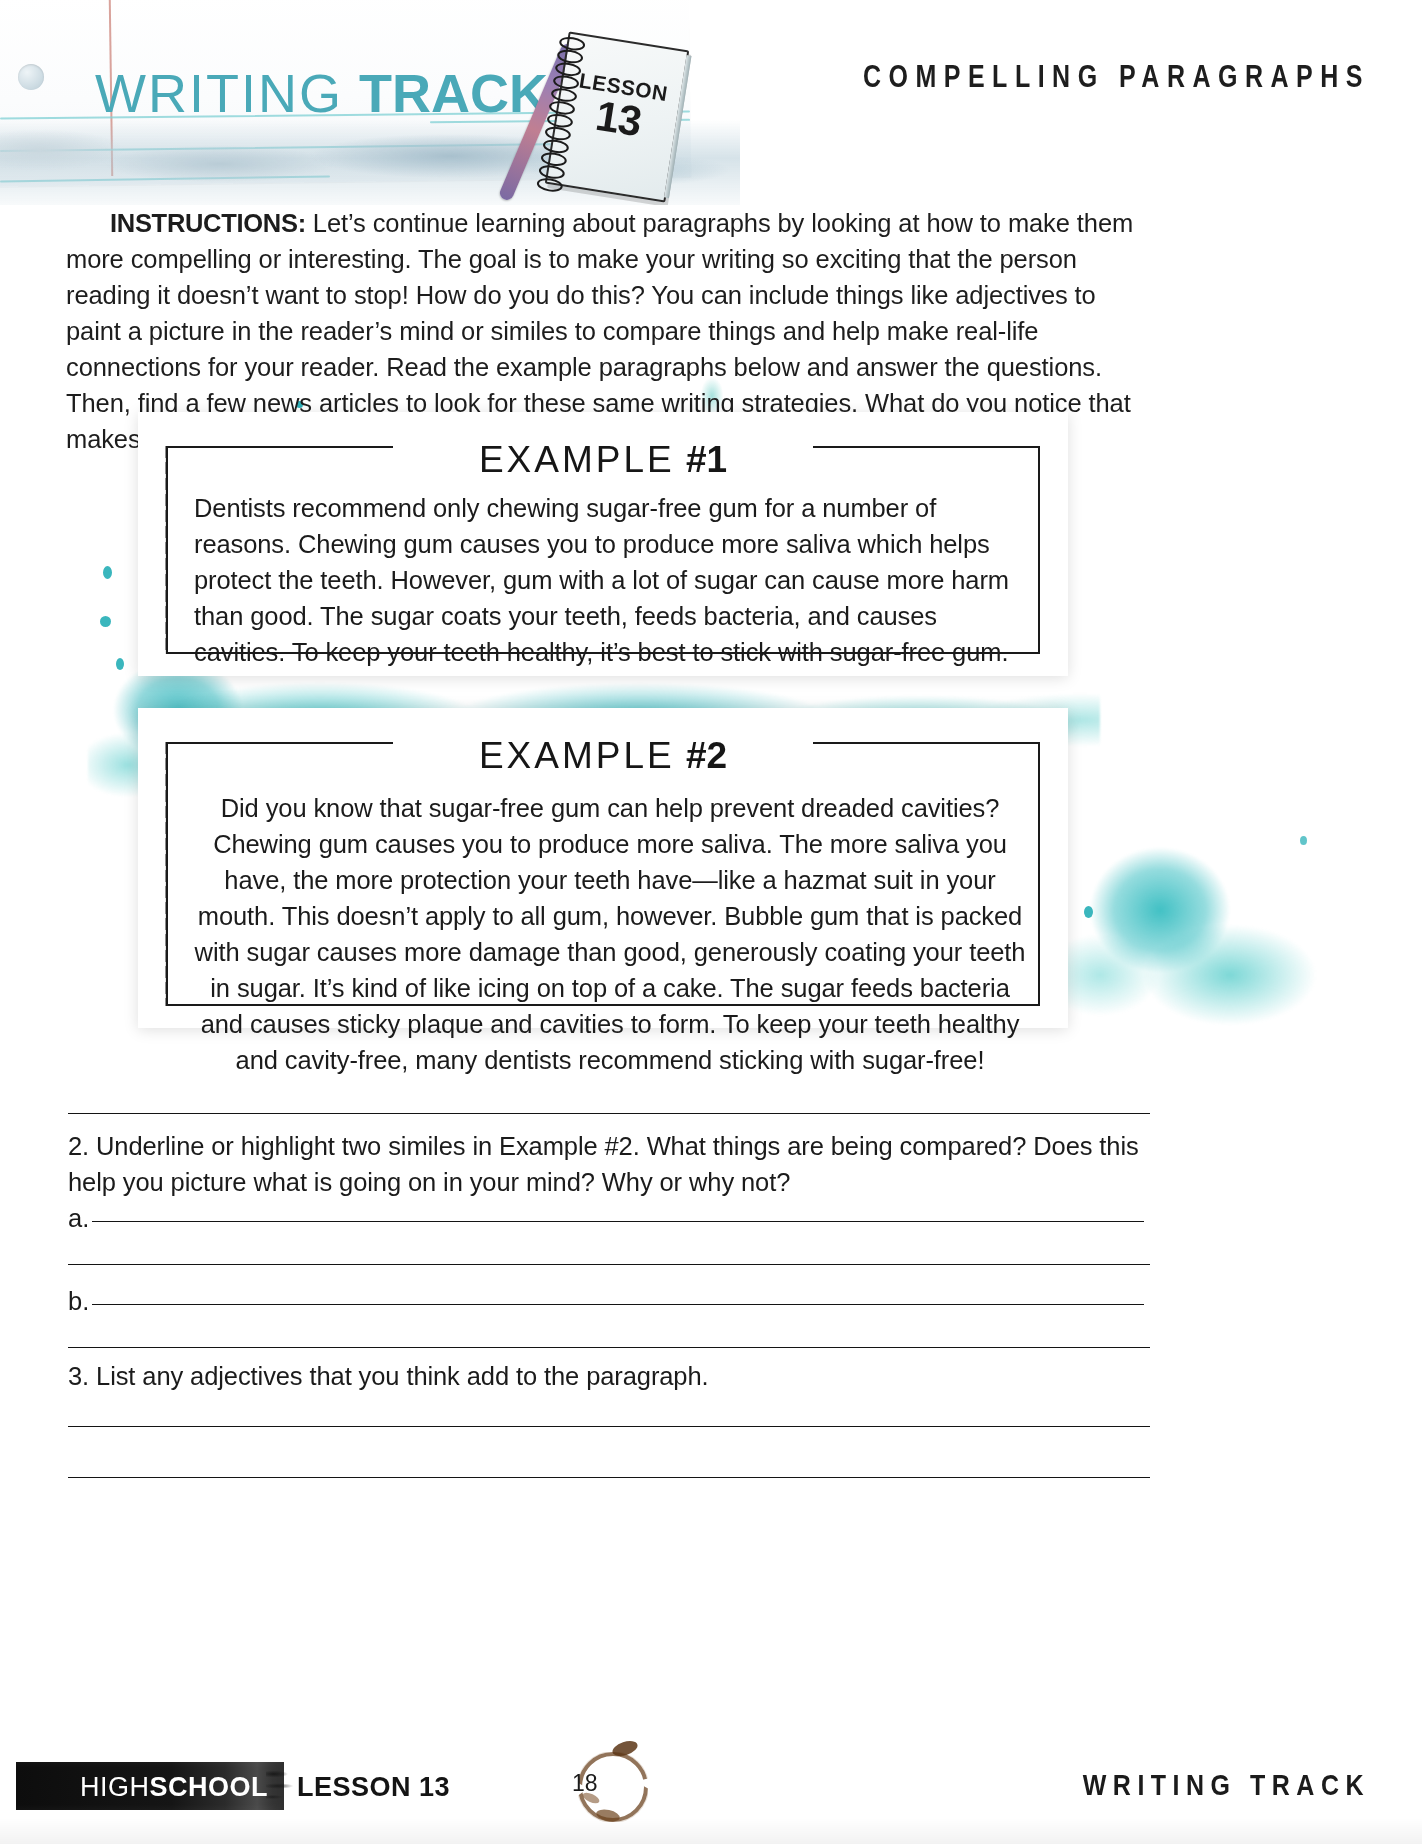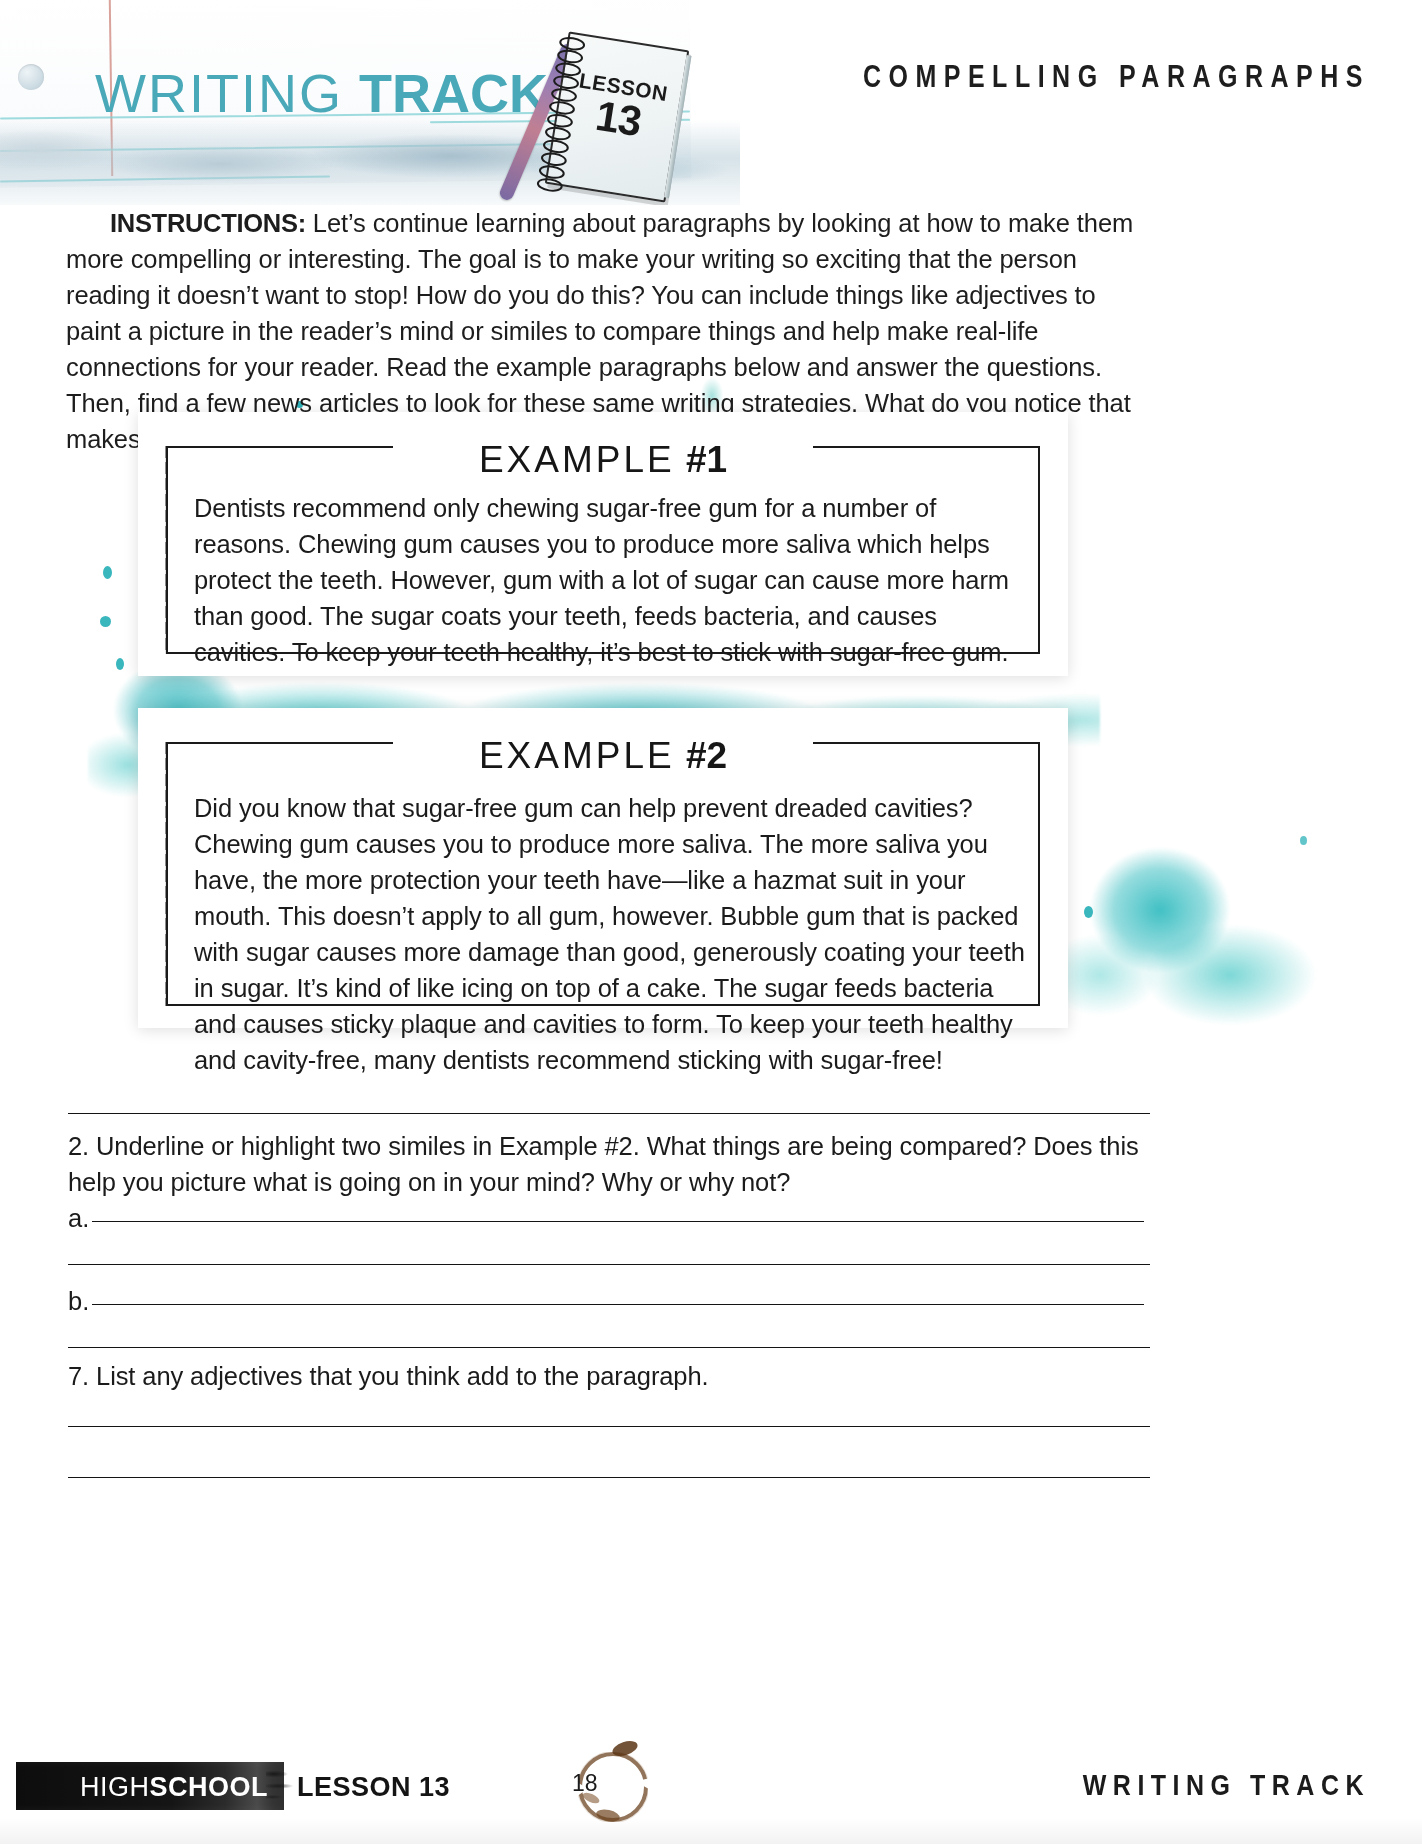--- a/index.html
+++ b/index.html
@@ -163,21 +163,21 @@
     content:"";position:absolute;left:-3px;top:-2px;bottom:-2px;width:2px;
     background:repeating-linear-gradient(180deg,#1a1a1a 0 12px, rgba(26,26,26,0.25) 12px 16px);
     opacity:.5;
   }
   .ex-body{
     position:absolute;left:56px;right:42px;top:78px;
     font-size:25.5px;line-height:36px;color:#1b1b1b;
     font-family:"Liberation Sans Narrow","Liberation Sans",sans-serif;
     letter-spacing:-0.1px;
   }
-  .card-2 .ex-body{top:82px;}
+  .card-2 .ex-body{top:82px;text-align:center;}
 
   
   .q{
     position:absolute;left:68px;width:1082px;
     font-size:25.5px;line-height:36px;color:#1b1b1b;
     font-family:"Liberation Sans Narrow","Liberation Sans",sans-serif;
     letter-spacing:-0.1px;
   }
   .q1{top:1048px;}
   .q2{top:1128px;}
@@ -327,21 +327,21 @@
   <div class="q q2">2. Underline or highlight two similes in Example #2. What things are being compared? Does this help you picture what is going on in your mind? Why or why not?</div>
   <div class="labeled" style="top:1203px">
     <span class="lbl">a.</span><span class="ln"></span>
   </div>
   <div class="ansline" style="top:1264px"></div>
   <div class="labeled" style="top:1286px">
     <span class="lbl">b.</span><span class="ln"></span>
   </div>
   <div class="ansline" style="top:1347px"></div>
 
-  <div class="q q3">7. List any adjectives that you think add to the paragraph.</div>
+  <div class="q q3">3. List any adjectives that you think add to the paragraph.</div>
   <div class="ansline" style="top:1426px"></div>
   <div class="ansline" style="top:1477px"></div>
 
   <div class="footer">
     <div class="brush"></div>
     <div class="brush-text">
       <span class="light">HIGH</span><span class="heavy">SCHOOL</span>
     </div>
     <div class="foot-lesson">LESSON 13</div>
 

